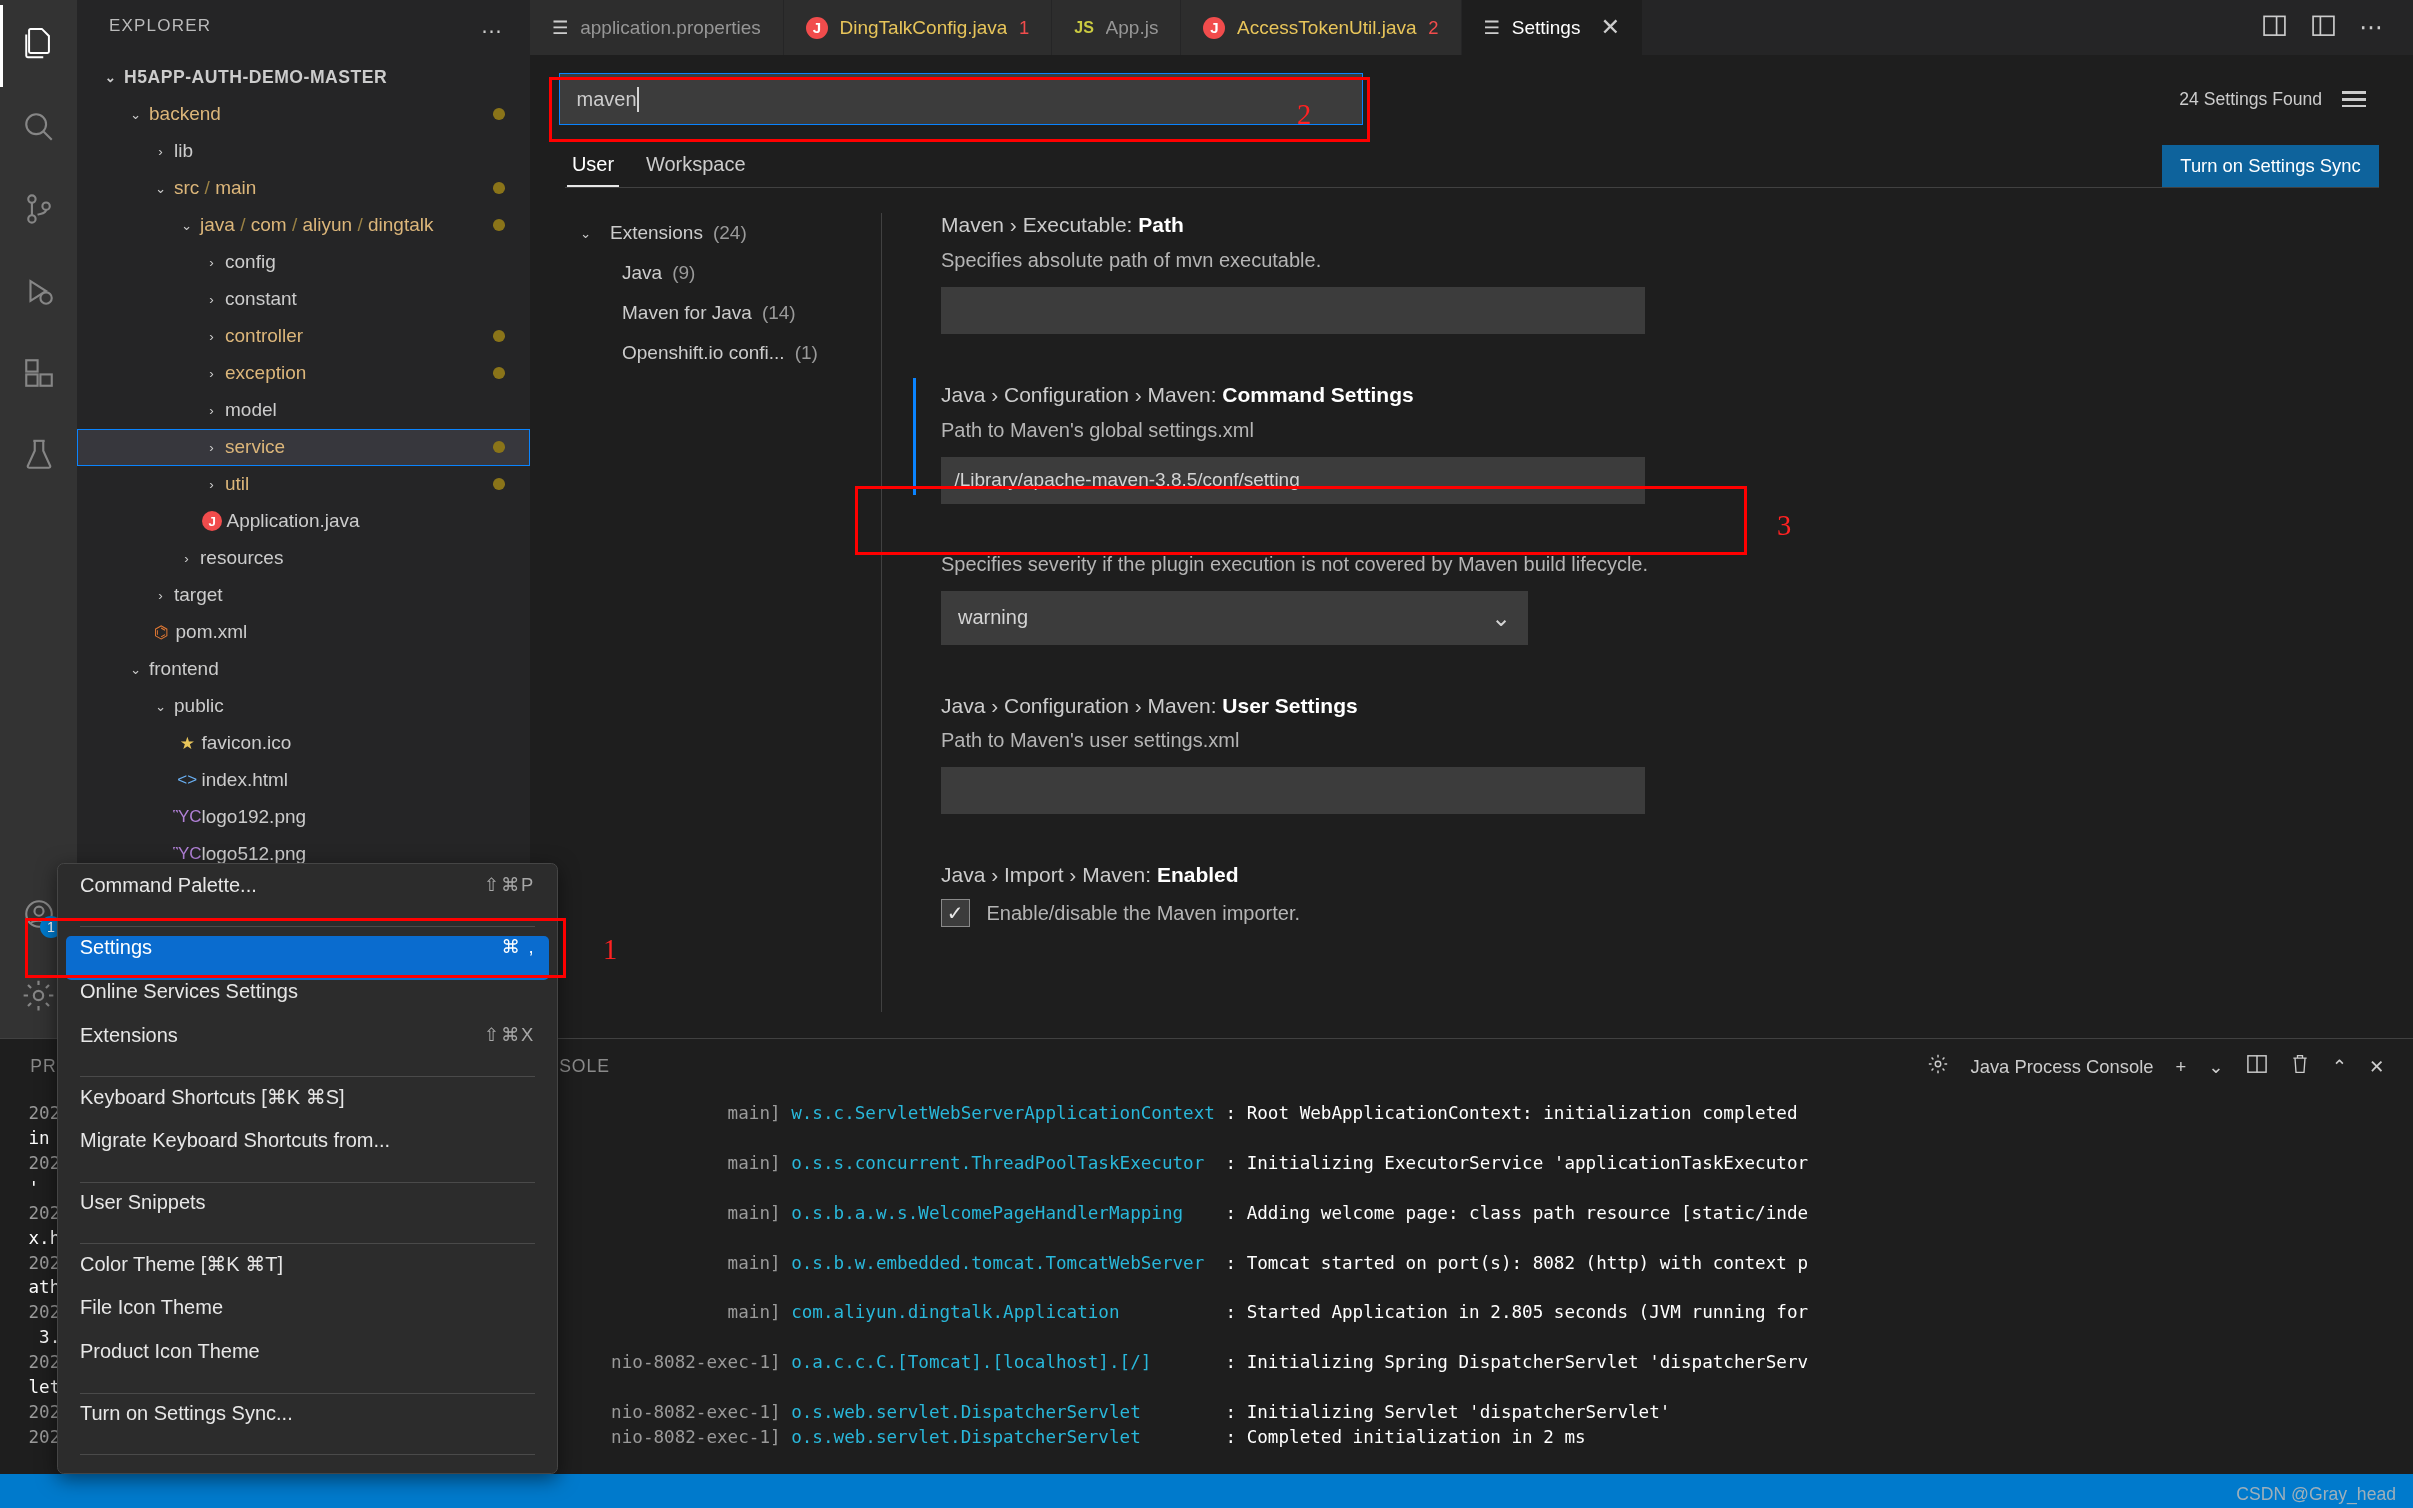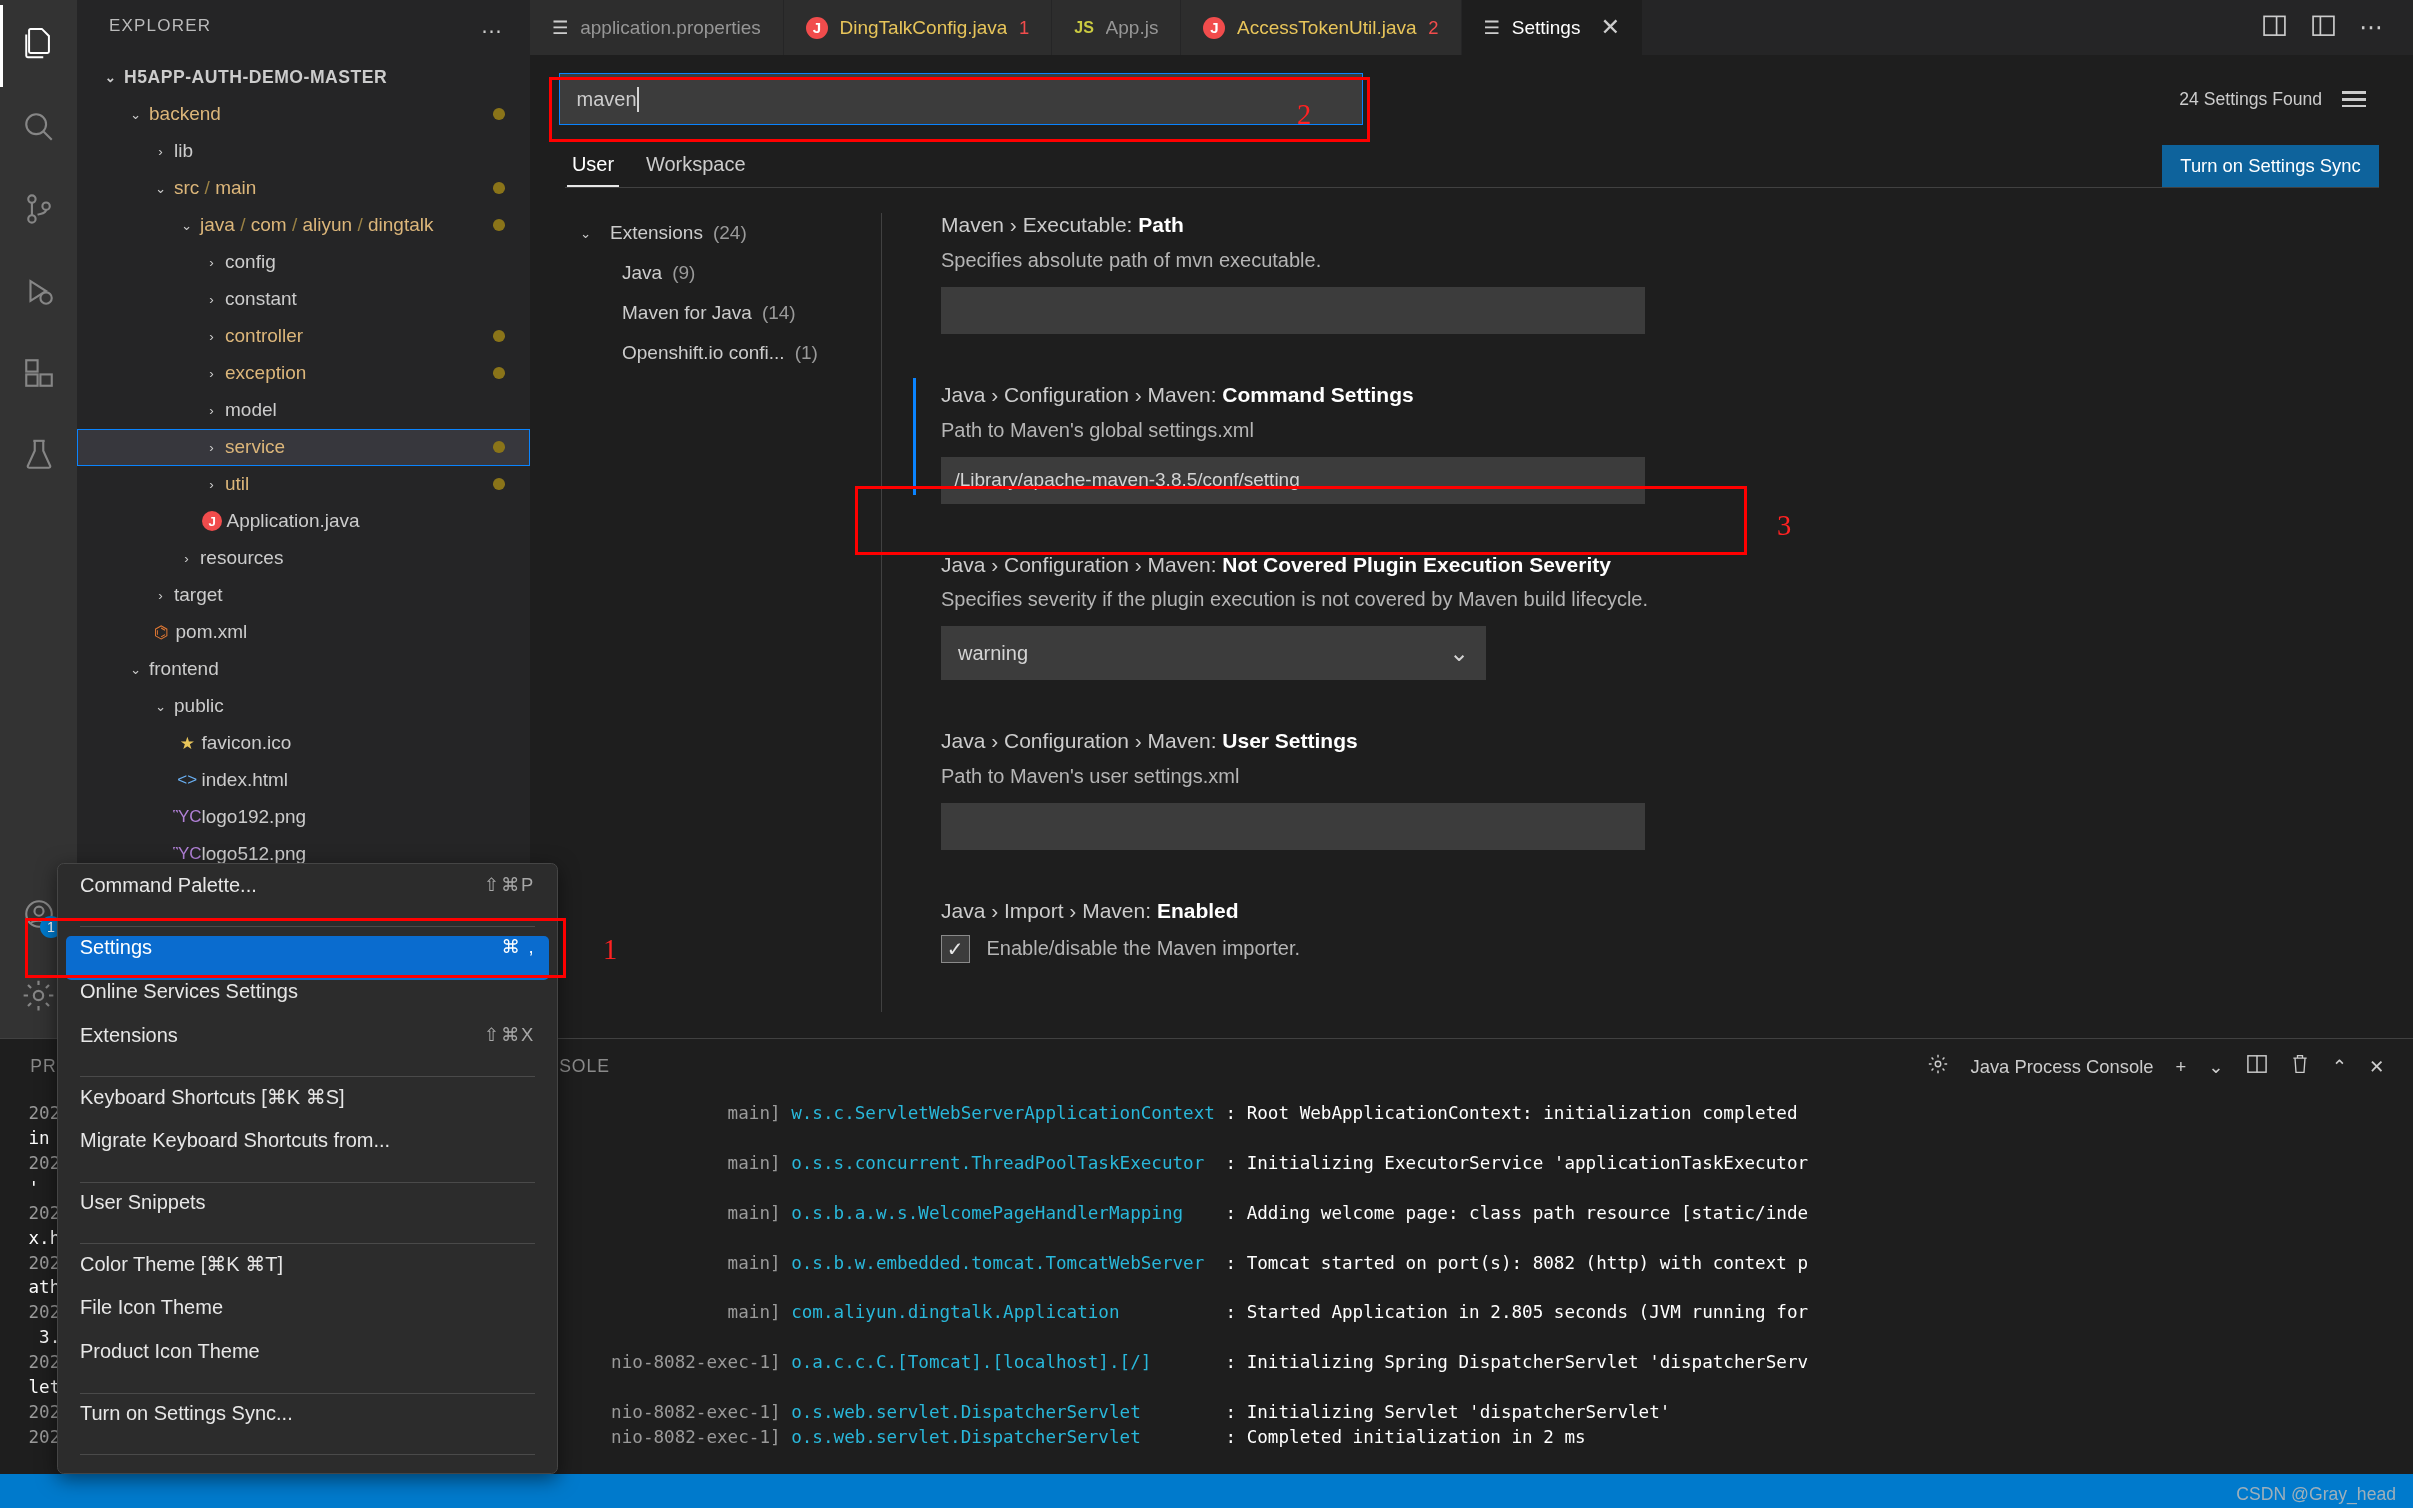--- a/index.html
+++ b/index.html
@@ -148,21 +148,21 @@
   }
   .s-title { font-size: 21px; color: #cccccc; margin-bottom: 11.7px; }
   .s-title b { color: #ffffff; font-weight: bold; }
   .s-desc { font-size: 20px; color: #b5b5b5; margin-bottom: 15px; }
   .s-input {
     height: 47px; background: #3c3c3c; width: 704px; max-width: 100%;
     display: flex; align-items: center; padding: 0 13.4px;
     color: #d4d4d4; font-size: 19px;
   }
   .s-select {
-    height: 54px; background: #3c3c3c; width: 545px;
+    height: 54px; background: #3c3c3c; width: 587px;
     display: flex; align-items: center; justify-content: space-between;
     padding: 0 17px; color: #d4d4d4; font-size: 20px;
   }
   .s-check-row { display: flex; align-items: center; gap: 17px; }
   .s-check {
     width: 28.5px; height: 28.5px; border: 1.7px solid #8a8a8a; background: #3c3c3c;
     color: #e7e7e7; font-size: 20px; display: flex; align-items: center; justify-content: center;
   }
 
   
@@ -493,21 +493,20 @@
                 </div>
               </div>
               <div class="setting-item modified">
                 <div class="s-title">Java › Configuration › Maven: <b>Command Settings</b></div>
                 <div class="s-desc">Path to Maven's global settings.xml</div>
                 <div class="s-input">
                   <span>/Library/apache-maven-3.8.5/conf/setting</span>
                 </div>
               </div>
               <div class="setting-item">
-                <div class="s-title">Java › Configuration › Maven: <b>Not Covered Plugin Execution Severity</b></div>
                 <div class="s-desc">Specifies severity if the plugin execution is not covered by Maven build lifecycle.</div>
                 <div class="s-select">
                   <span>warning</span>
                   <span style="font-size:23.5px;">⌄</span>
                 </div>
               </div>
               <div class="setting-item">
                 <div class="s-title">Java › Configuration › Maven: <b>User Settings</b></div>
                 <div class="s-desc">Path to Maven's user settings.xml</div>
                 <div class="s-input">

